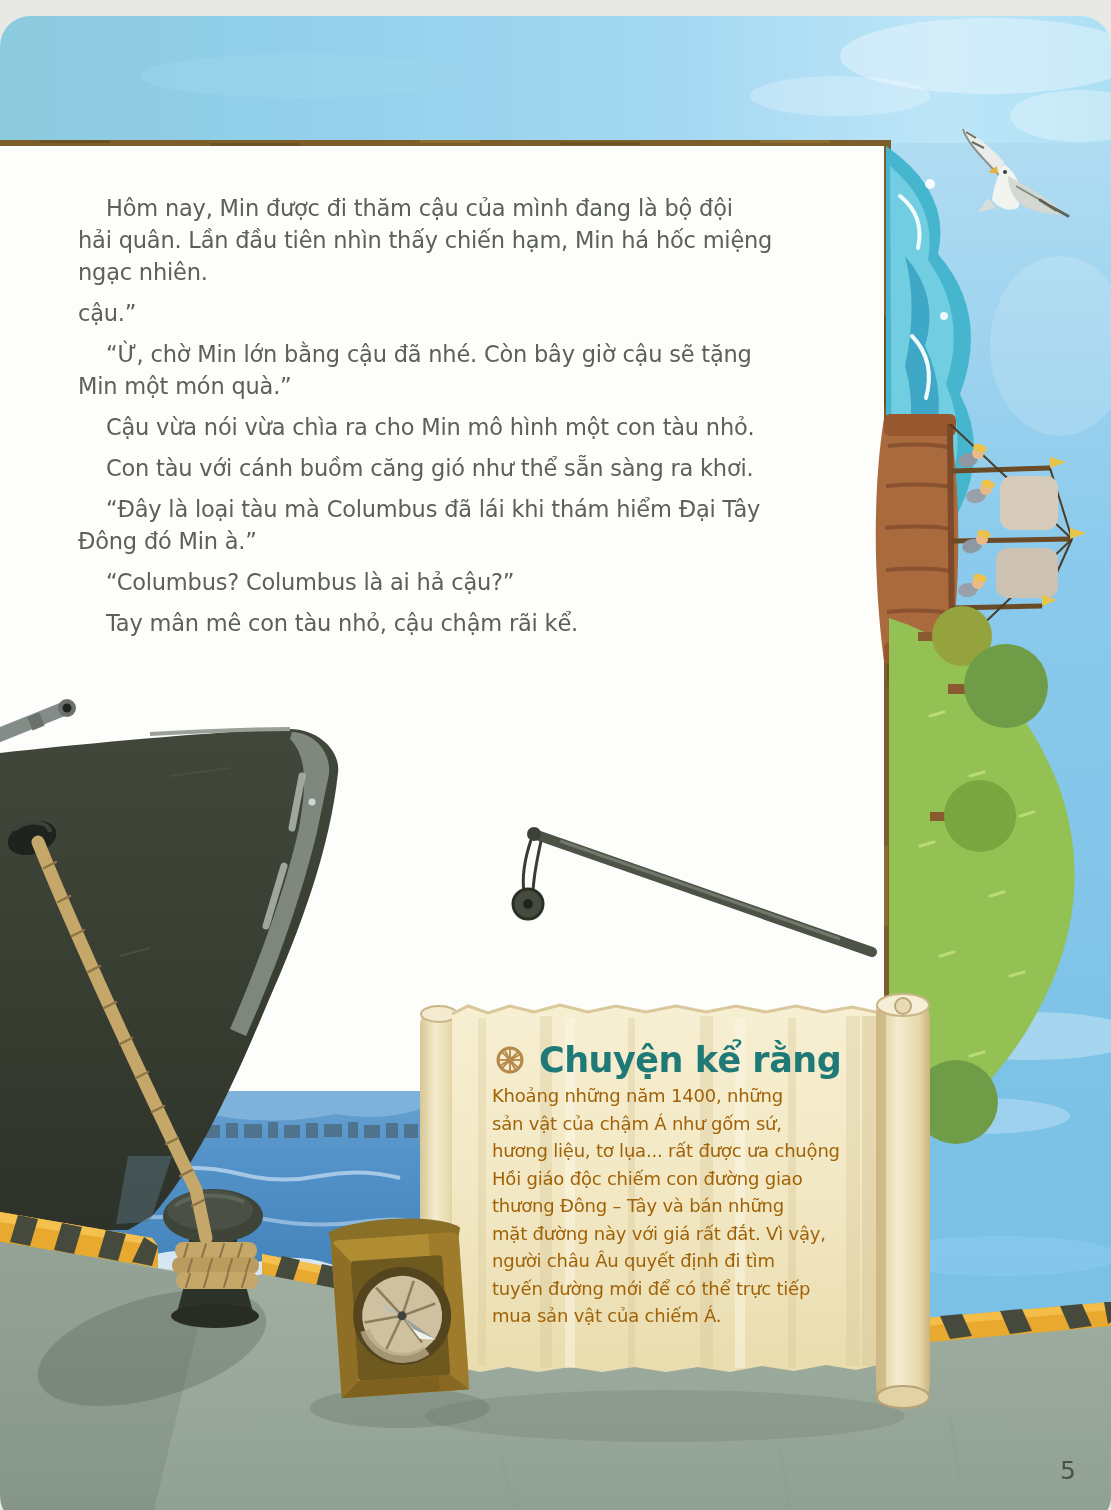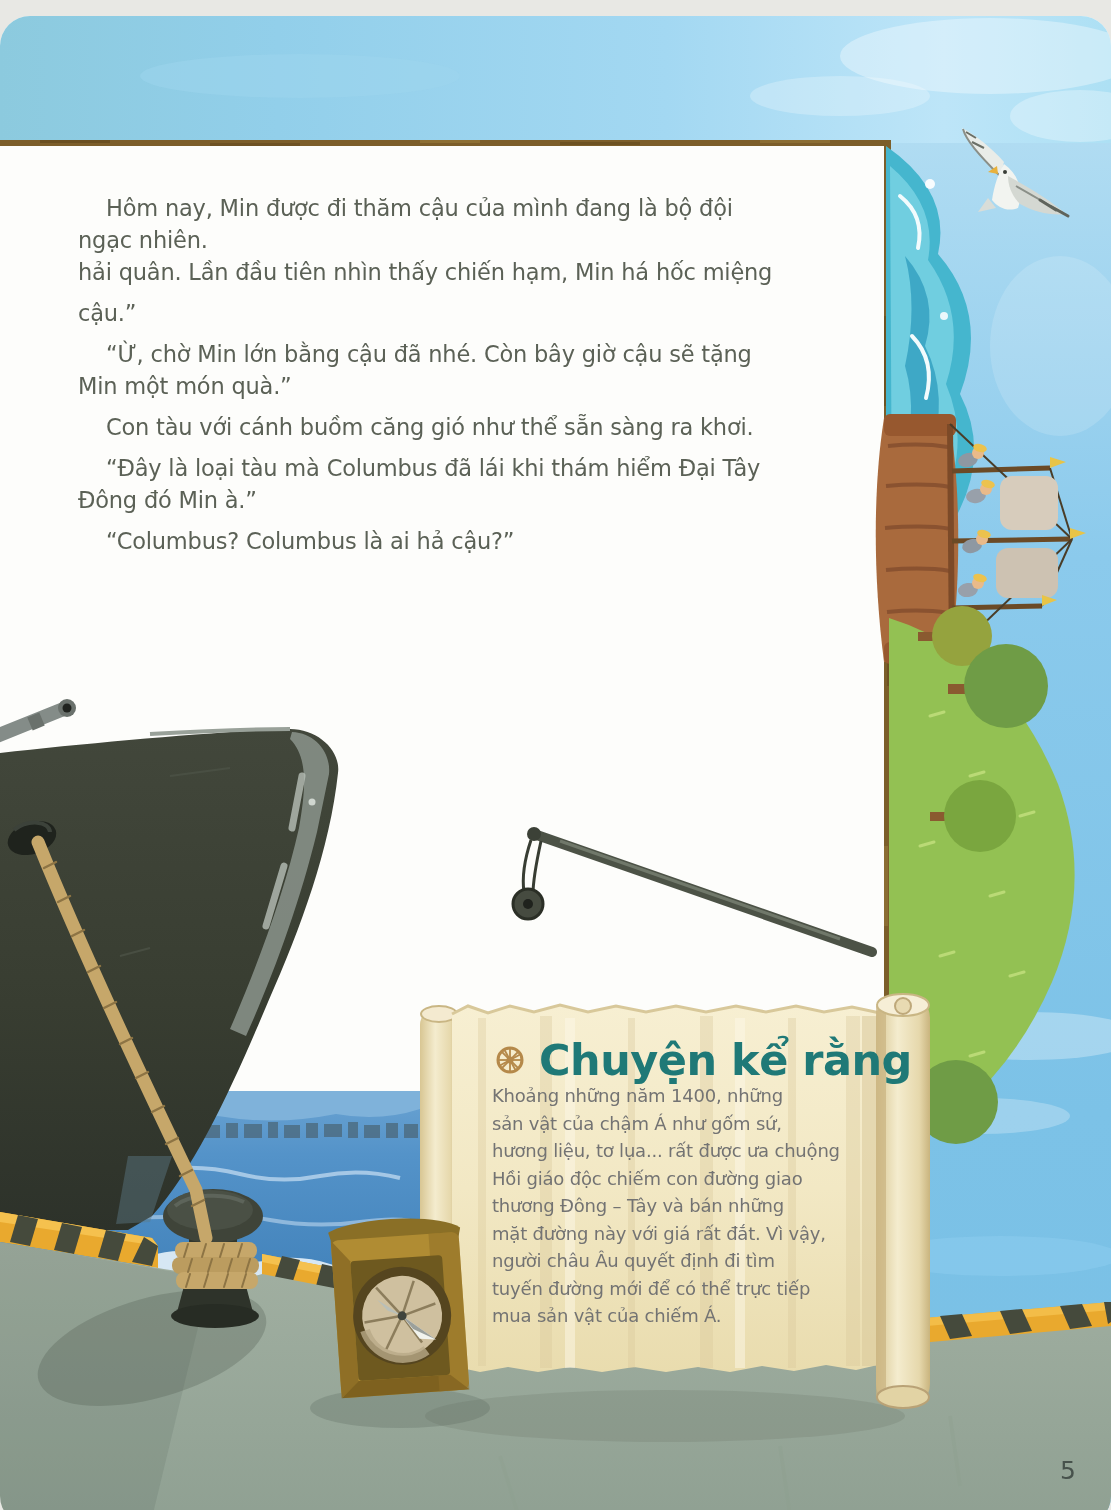--- a/index.html
+++ b/index.html
@@ -18,26 +18,26 @@
   .story .para{margin:0 0 0 0;}
   .story .para + .para{margin-top:9px;}
   .story .line{white-space:nowrap;}
   .story .line.indent{padding-left:28px;}
   
   .scroll-title{
     position:absolute;left:494px;top:1022px;height:44px;
     display:flex;align-items:center;gap:13px;
   }
   .scroll-title .title-text{
-    color:#1f7977;font-size:43px;font-weight:bold;letter-spacing:-0.5px;
+    color:#1f7977;font-size:35px;font-weight:bold;letter-spacing:-0.5px;
     white-space:nowrap;
   }
   .scroll-body{
     position:absolute;left:492px;top:1066px;width:392px;
-    color:#737373;font-size:18px;line-height:27.5px;letter-spacing:-0.2px;
+    color:#a16207;font-size:18px;line-height:27.5px;letter-spacing:-0.2px;
   }
   .scroll-body .line{white-space:nowrap;}
   .page-number{
     position:absolute;left:1048px;top:1440px;width:40px;text-align:center;
     color:#47524c;font-size:25px;
   }
 </style>
 </head>
 <body>
 
@@ -387,39 +387,45 @@
     <polygon points="2,2 34,28 18,26" fill="#f2f4ee"></polygon>
     <polygon points="2,2 34,28 12,16" fill="#9ba09b"></polygon>
     <polygon points="2,2 -22,-16 -12,-4" fill="#b9bfb8"></polygon>
     <circle cx="2" cy="2" r="4.5" fill="#40443c"></circle>
   </g>
 </svg>
 
 <div class="story">
   <div class="para">
     <div class="line indent">Hôm nay, Min được đi thăm cậu của mình đang là bộ đội</div>
+    <div class="line">hải quân. Lần đầu tiên nhìn thấy chiến hạm, Min há hốc miệng</div>
     <div class="line">ngạc nhiên.</div>
-    <div class="line">hải quân. Lần đầu tiên nhìn thấy chiến hạm, Min há hốc miệng</div>
   </div>
   <div class="para">
     <div class="line">cậu.”</div>
   </div>
   <div class="para">
     <div class="line indent">“Ừ, chờ Min lớn bằng cậu đã nhé. Còn bây giờ cậu sẽ tặng</div>
     <div class="line">Min một món quà.”</div>
   </div>
   <div class="para">
+    <div class="line indent">Cậu vừa nói vừa chìa ra cho Min mô hình một con tàu nhỏ.</div>
+  </div>
+  <div class="para">
     <div class="line indent">Con tàu với cánh buồm căng gió như thể sẵn sàng ra khơi.</div>
   </div>
   <div class="para">
     <div class="line indent">“Đây là loại tàu mà Columbus đã lái khi thám hiểm Đại Tây</div>
     <div class="line">Đông đó Min à.”</div>
   </div>
   <div class="para">
     <div class="line indent">“Columbus? Columbus là ai hả cậu?”</div>
+  </div>
+  <div class="para">
+    <div class="line indent">Tay mân mê con tàu nhỏ, cậu chậm rãi kể.</div>
   </div>
 </div>
 
 <div class="scroll-title">
   <svg width="32" height="32" viewBox="0 0 32 32">
     <circle cx="16" cy="16" r="12" fill="none" stroke="#b5894a" stroke-width="3"></circle>
     <g stroke="#b5894a" stroke-width="1.8">
       <line x1="16" y1="4" x2="16" y2="28"></line>
           <line x1="4" y1="16" x2="28" y2="16"></line>
       <line x1="7.5" y1="7.5" x2="24.5" y2="24.5"></line>

